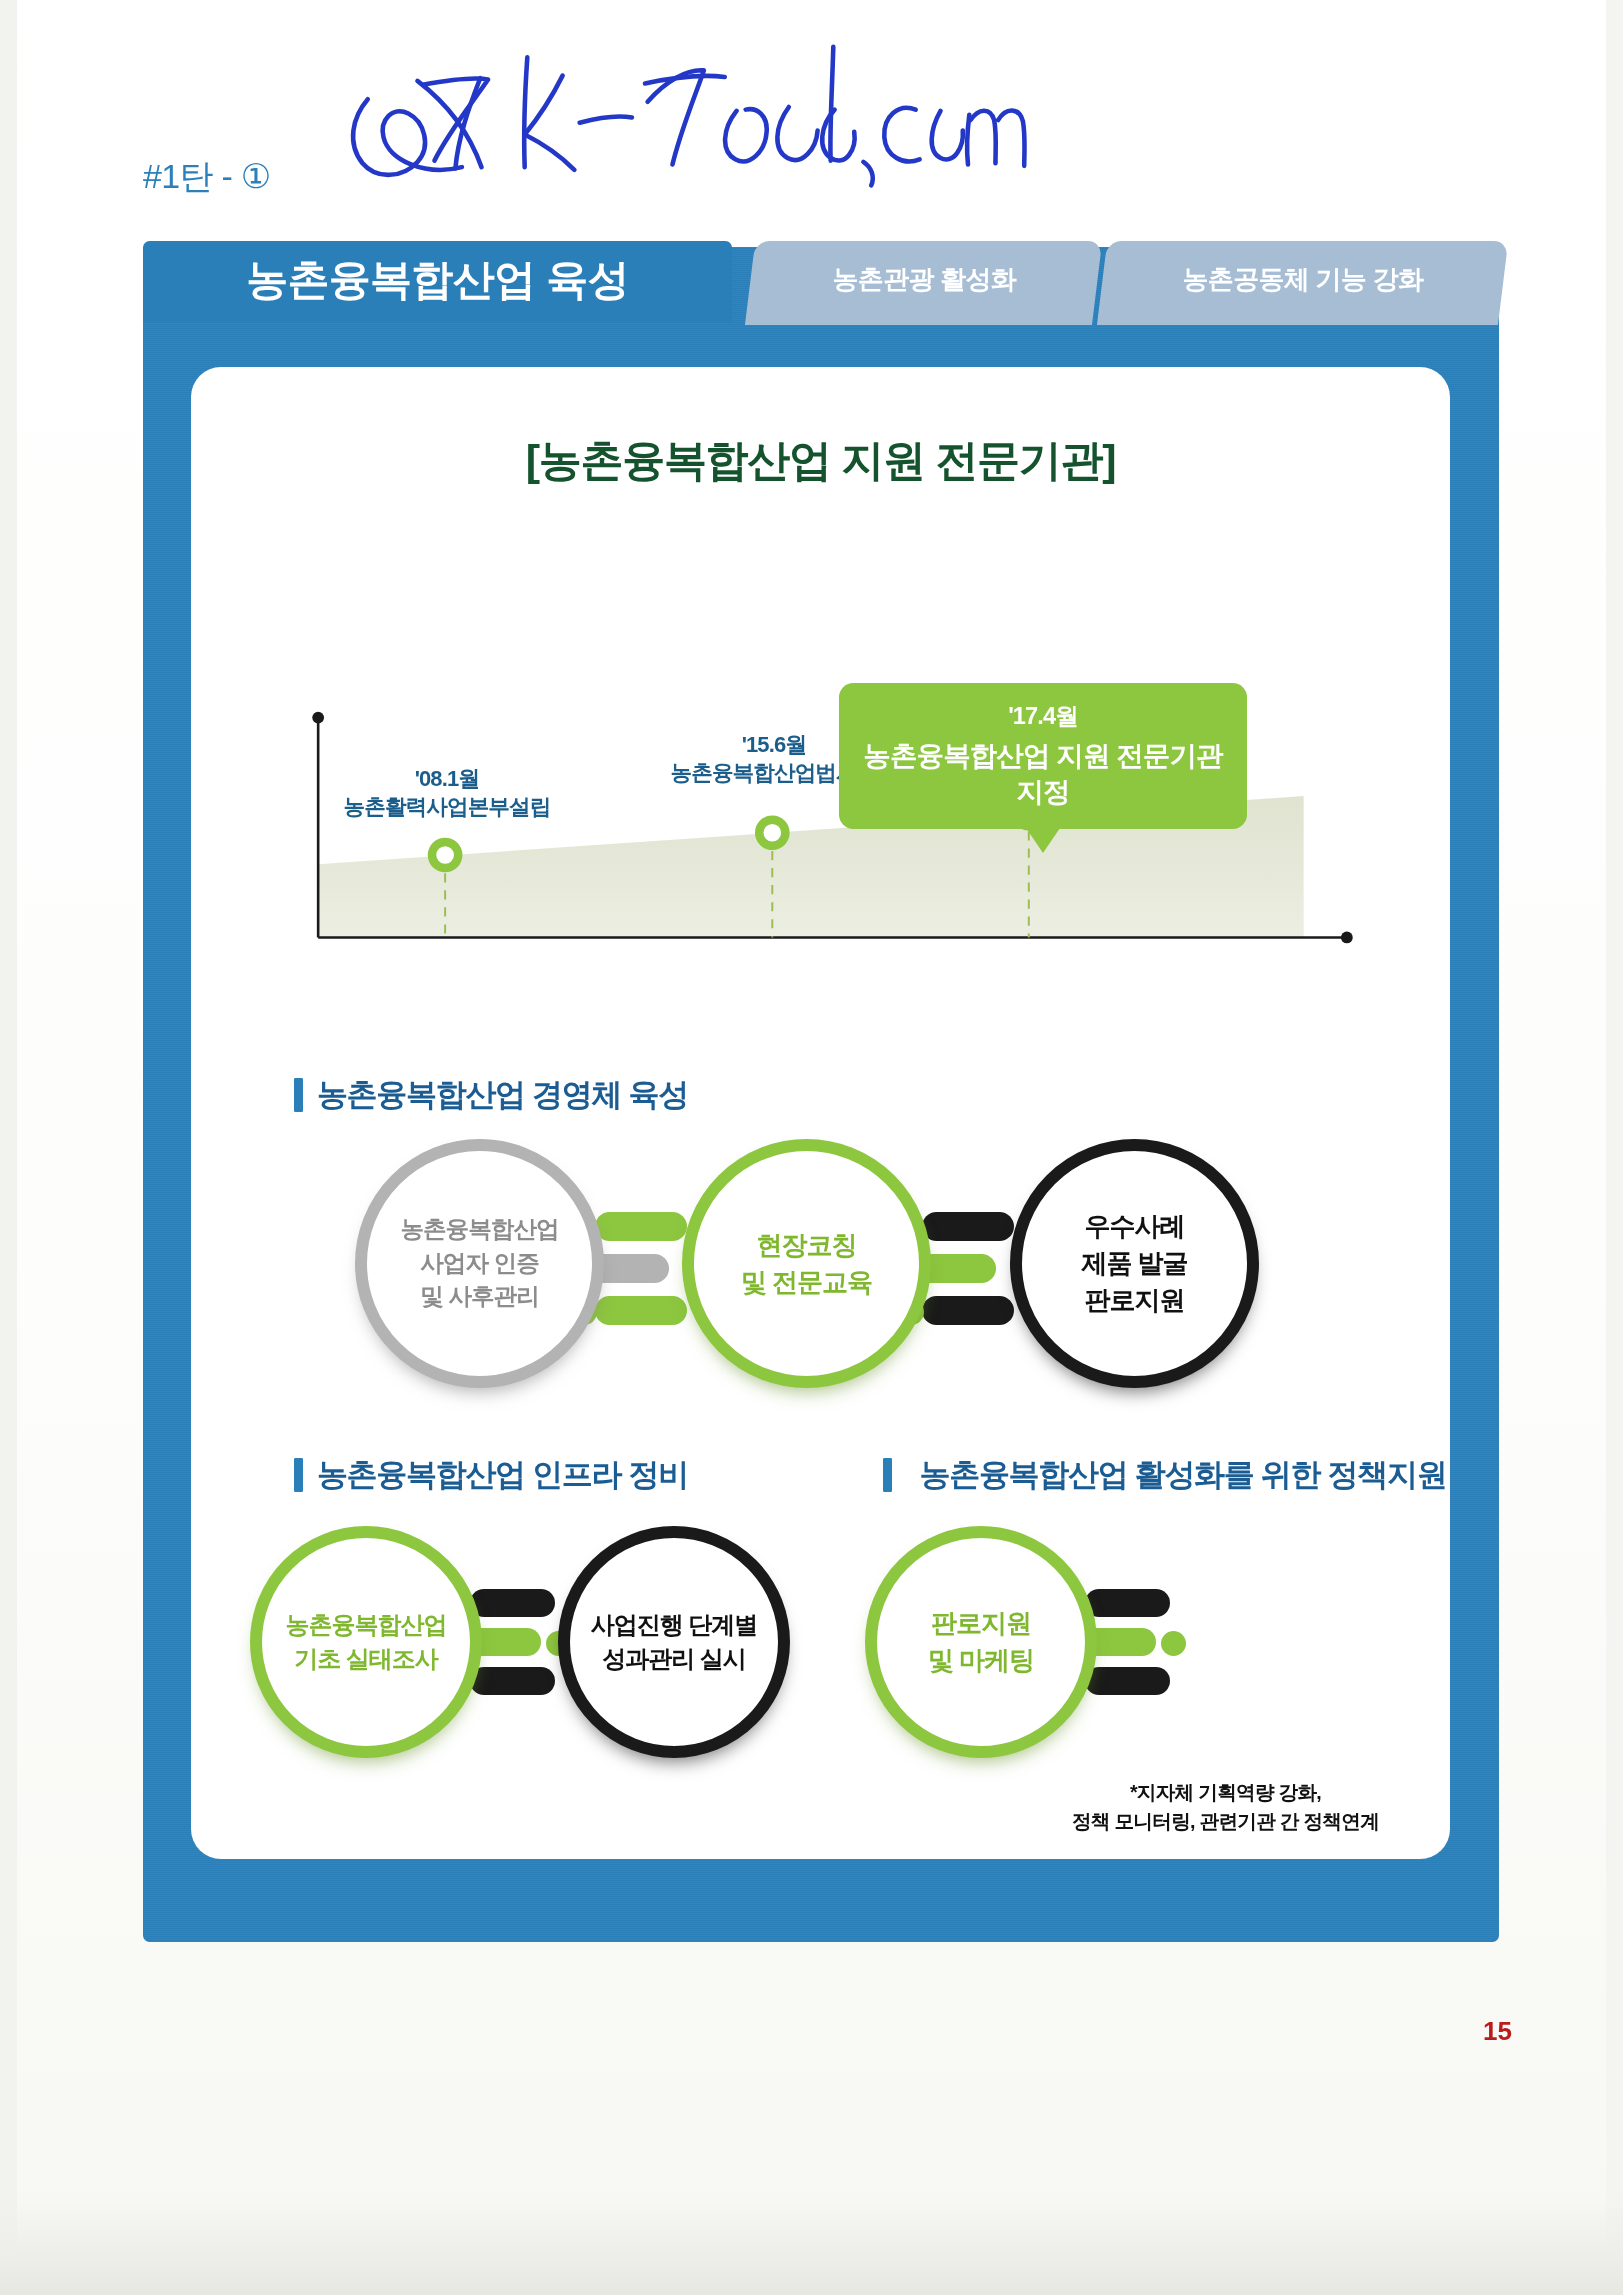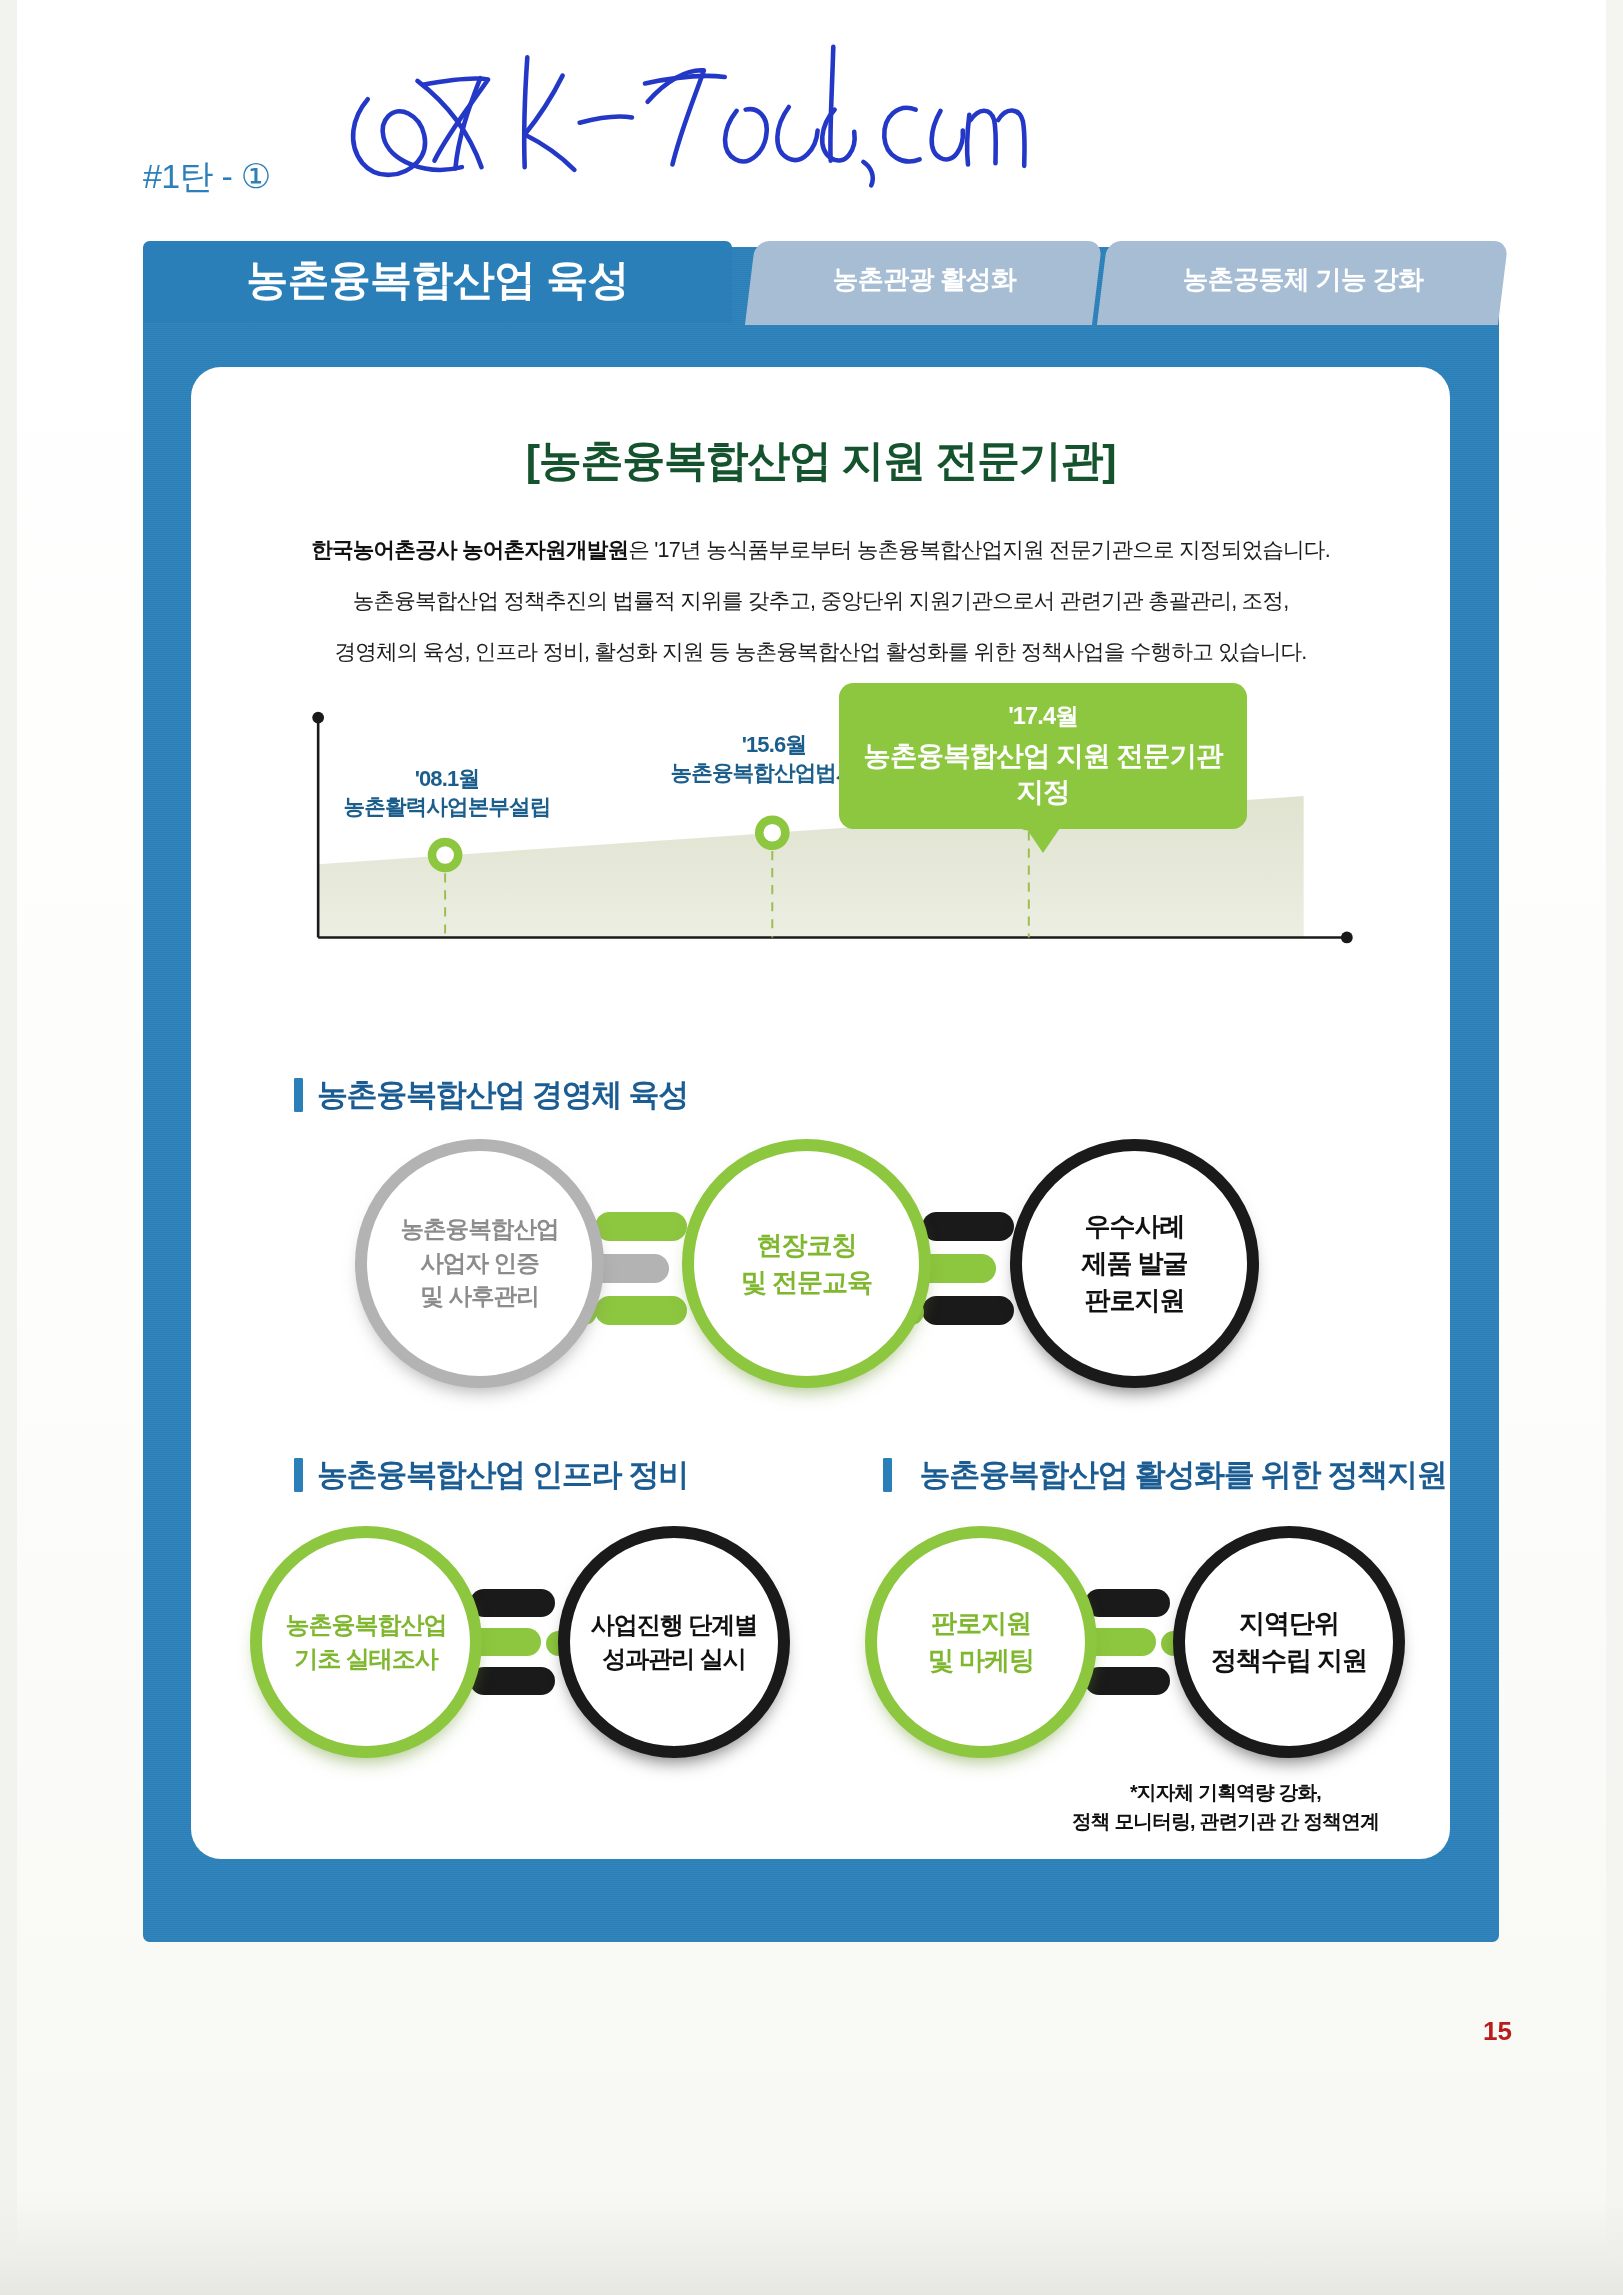--- a/index.html
+++ b/index.html
@@ -140,27 +140,20 @@
   </div>
   <div class="tab tab-idle tab-3 tab-skew">
     <span>농촌공동체 기능 강화</span>
   </div>
 </div>
 
 <div class="card">
 
   <div class="doc-title">[농촌융복합산업 지원 전문기관]</div>
 
-  <div class="body-copy">
-    <div>
-      <b>한국농어촌공사 농어촌자원개발원</b><span>은 '17년 농식품부로부터 농촌융복합산업지원 전문기관으로 지정되었습니다.</span>
-    </div>
-    <div>농촌융복합산업 정책추진의 법률적 지위를 갖추고, 중앙단위 지원기관으로서 관련기관 총괄관리, 조정,</div>
-    <div>경영체의 육성, 인프라 정비, 활성화 지원 등  농촌융복합산업  활성화를 위한 정책사업을 수행하고 있습니다.</div>
-  </div>
 
   <div class="chart">
     <svg width="1047" height="262" viewBox="0 0 1600 400">
       <defs>
         <linearGradient id="areaFill" x1="0" y1="0" x2="0" y2="1">
           <stop offset="0%" stop-color="#dfe3cf"></stop>
           <stop offset="100%" stop-color="#eceee2"></stop>
         </linearGradient>
       </defs>
 
@@ -285,26 +278,20 @@
       <div class="dot" style="left:198px;top:144px;width:25px;height:25px;background:#8dc63f;"></div>
       <div class="dot" style="left:296px;top:105px;width:25px;height:25px;background:#8dc63f;"></div>
     </div>
 
     <div class="ring green" style="left:0;top:0;width:232px;height:232px;font-size:26px;">
       <div>
         <div>판로지원</div>
         <div>및 마케팅</div>
       </div>
     </div>
-    <div class="ring black" style="left:308px;top:0;width:232px;height:232px;font-size:26px;">
-      <div>
-        <div>지역단위</div>
-        <div>정책수립 지원</div>
-      </div>
-    </div>
   </div>
 
   <div class="foot-note" style="left:838px;top:1411px;width:393px;">
     <div>*지자체 기획역량 강화,</div>
     <div>정책 모니터링, 관련기관 간 정책연계</div>
   </div>
 
 </div>
 
 <div class="page-num">15</div>

